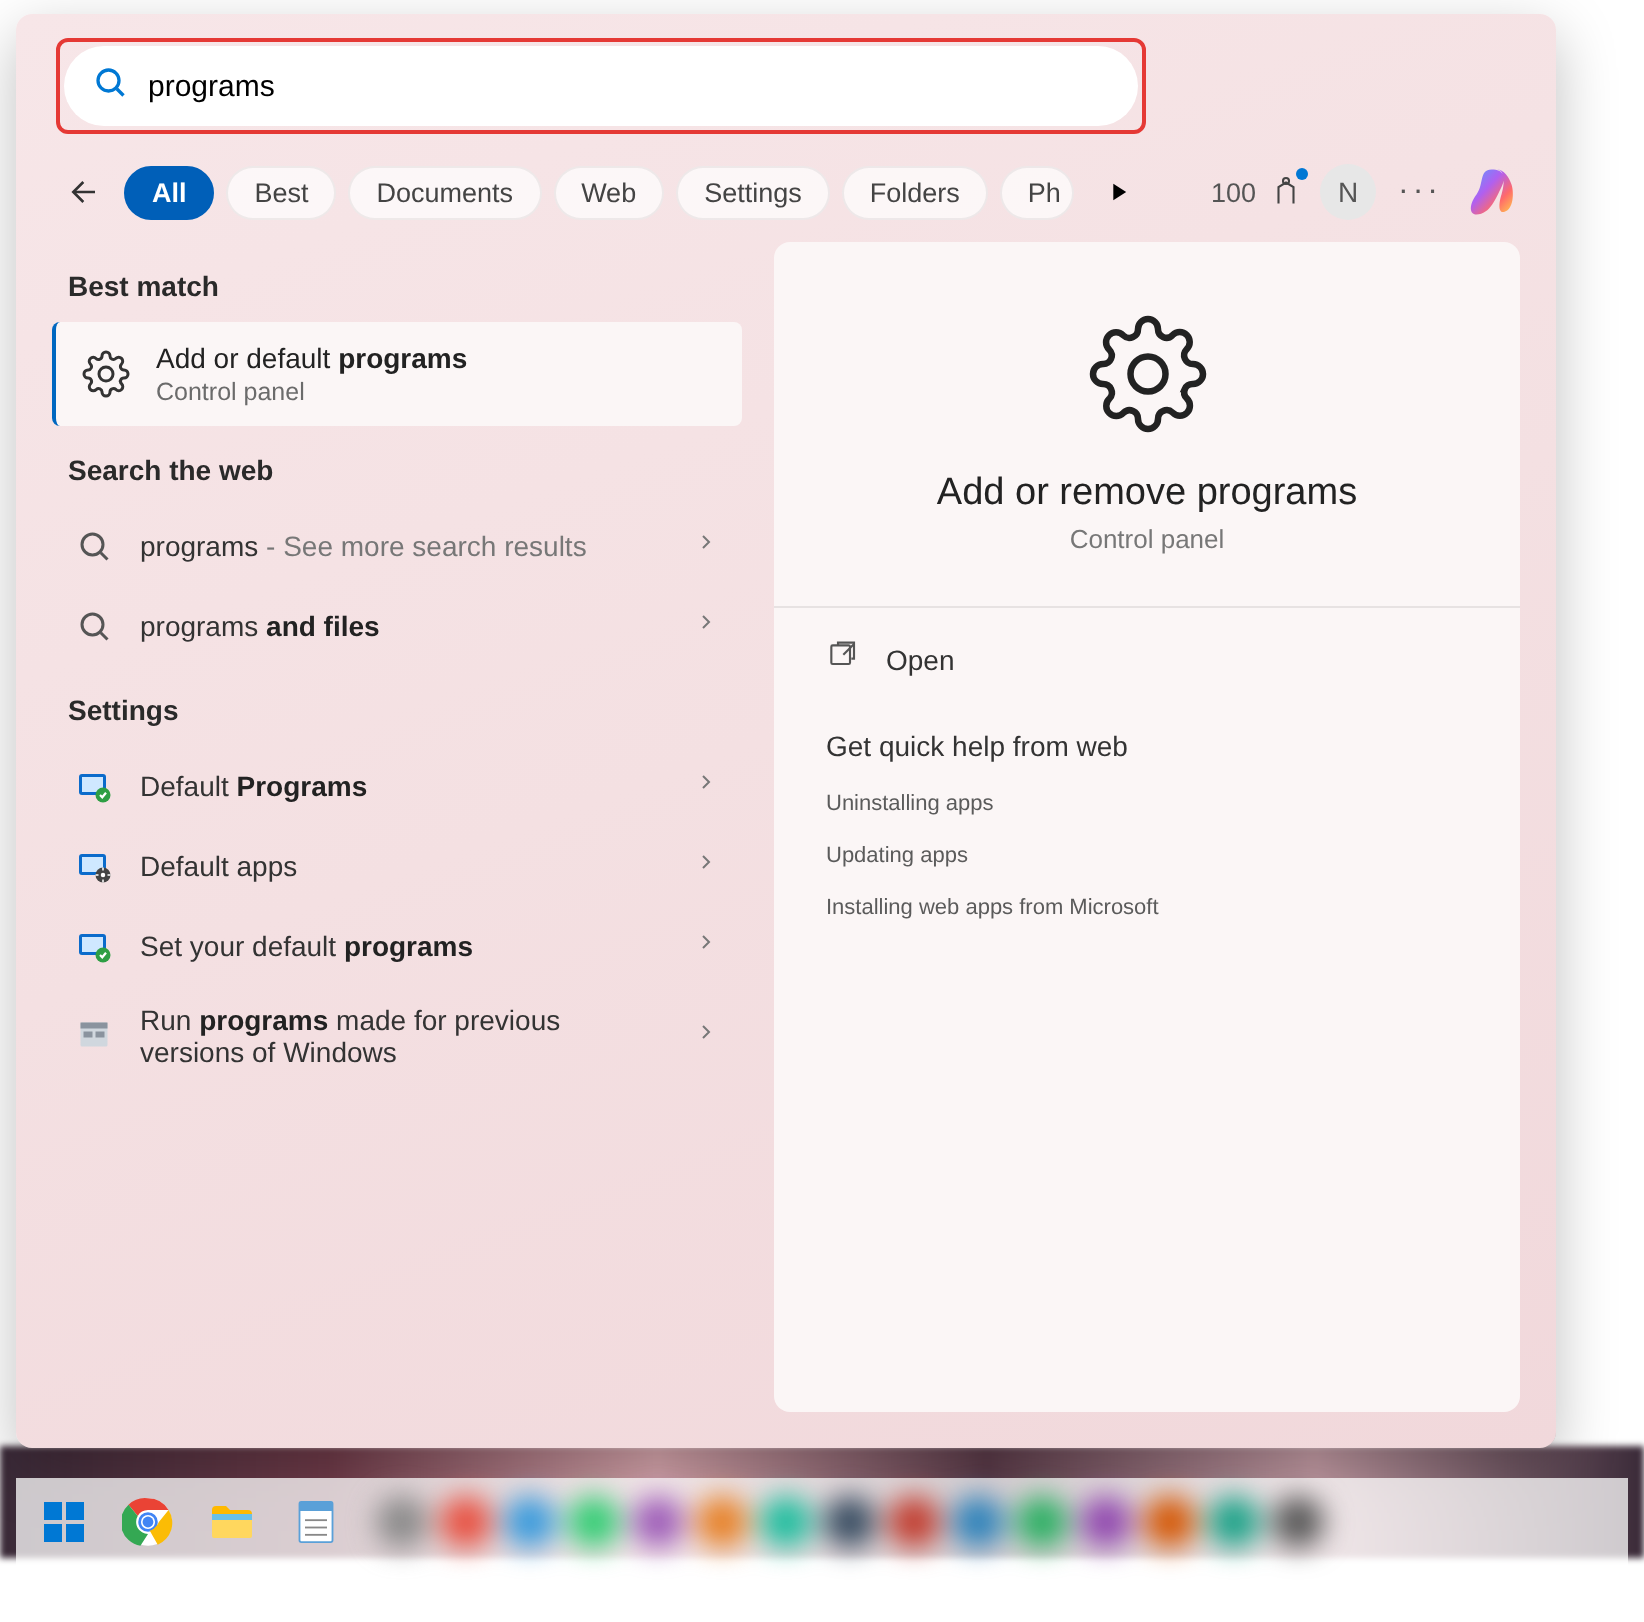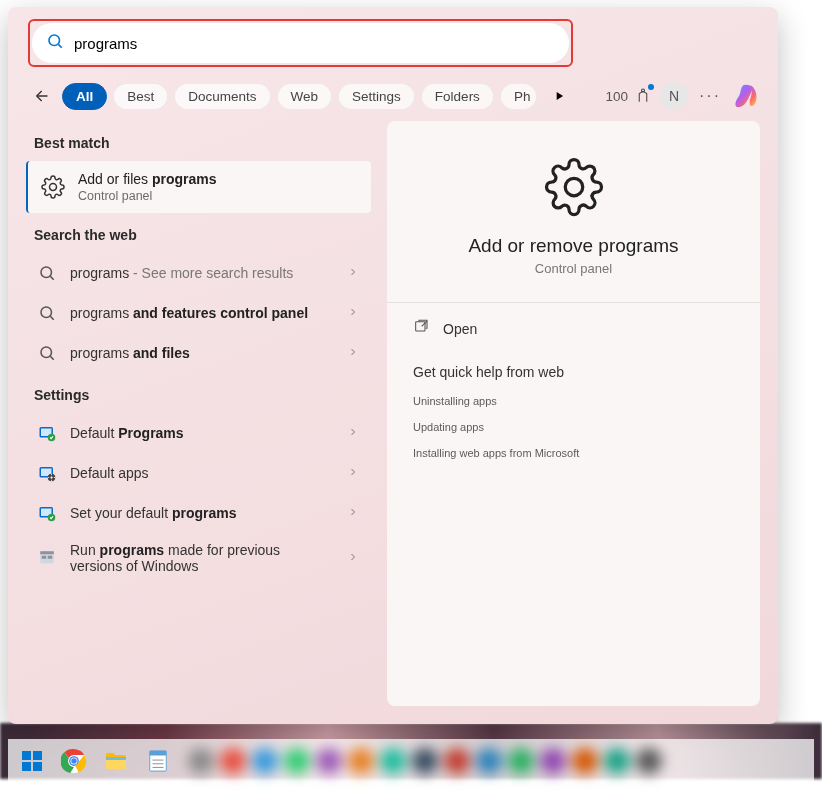--- a/index.html
+++ b/index.html
@@ -235,48 +235,36 @@
       <div class="section-label">Best match</div>
 
       <div class="best-match-card">
         <span class="bm-icon">
           <svg viewBox="0 0 24 24" fill="none" stroke="currentColor" stroke-width="1.5">
               <path d="M12 15.5A3.5 3.5 0 1 0 12 8.5a3.5 3.5 0 0 0 0 7z"></path>
               <path d="M19.4 15a1.7 1.7 0 0 0 .34 1.87l.06.06a2 2 0 1 1-2.83 2.83l-.06-.06A1.7 1.7 0 0 0 15 19.4a1.7 1.7 0 0 0-1 1.55V21a2 2 0 0 1-4 0v-.09A1.7 1.7 0 0 0 9 19.4a1.7 1.7 0 0 0-1.87.34l-.06.06a2 2 0 1 1-2.83-2.83l.06-.06A1.7 1.7 0 0 0 4.6 15a1.7 1.7 0 0 0-1.55-1H3a2 2 0 0 1 0-4h.09A1.7 1.7 0 0 0 4.6 9a1.7 1.7 0 0 0-.34-1.87l-.06-.06a2 2 0 1 1 2.83-2.83l.06.06A1.7 1.7 0 0 0 9 4.6a1.7 1.7 0 0 0 1-1.55V3a2 2 0 0 1 4 0v.09A1.7 1.7 0 0 0 15 4.6a1.7 1.7 0 0 0 1.87-.34l.06-.06a2 2 0 1 1 2.83 2.83l-.06.06A1.7 1.7 0 0 0 19.4 9a1.7 1.7 0 0 0 1.55 1H21a2 2 0 0 1 0 4h-.09a1.7 1.7 0 0 0-1.55 1z"></path>
             </svg>
         </span>
         <div class="bm-text">
-          <div class="title"><span>Add or files </span><strong>programs</strong></div>
+          <div class="title"><span>Add or default </span><strong>programs</strong></div>
           <div class="subtitle">Control panel</div>
         </div>
       </div>
 
       <div class="section-label">Search the web</div>
 
       <div id="web-results">
           <div class="result-item">
             <span class="ri-icon">
               <svg viewBox="0 0 24 24" fill="none" stroke="currentColor" stroke-width="2">
                 <circle cx="11" cy="11" r="7"></circle>
                 <line x1="16.5" y1="16.5" x2="21" y2="21"></line>
               </svg>
             </span>
     <span class="ri-text">programs<span class="muted"> - See more search results</span></span>
-            <span class="ri-chev"><svg viewBox="0 0 24 24" fill="none" stroke="currentColor" stroke-width="2">
-                <path d="M9 6l6 6-6 6"></path>
-              </svg></span>
-          </div>
-          <div class="result-item">
-            <span class="ri-icon">
-              <svg viewBox="0 0 24 24" fill="none" stroke="currentColor" stroke-width="2">
-                <circle cx="11" cy="11" r="7"></circle>
-                <line x1="16.5" y1="16.5" x2="21" y2="21"></line>
-              </svg>
-            </span>
-    <span class="ri-text">programs <strong>and features control panel</strong></span>
             <span class="ri-chev"><svg viewBox="0 0 24 24" fill="none" stroke="currentColor" stroke-width="2">
                 <path d="M9 6l6 6-6 6"></path>
               </svg></span>
           </div>
           <div class="result-item">
             <span class="ri-icon">
               <svg viewBox="0 0 24 24" fill="none" stroke="currentColor" stroke-width="2">
                 <circle cx="11" cy="11" r="7"></circle>
                 <line x1="16.5" y1="16.5" x2="21" y2="21"></line>
               </svg>

